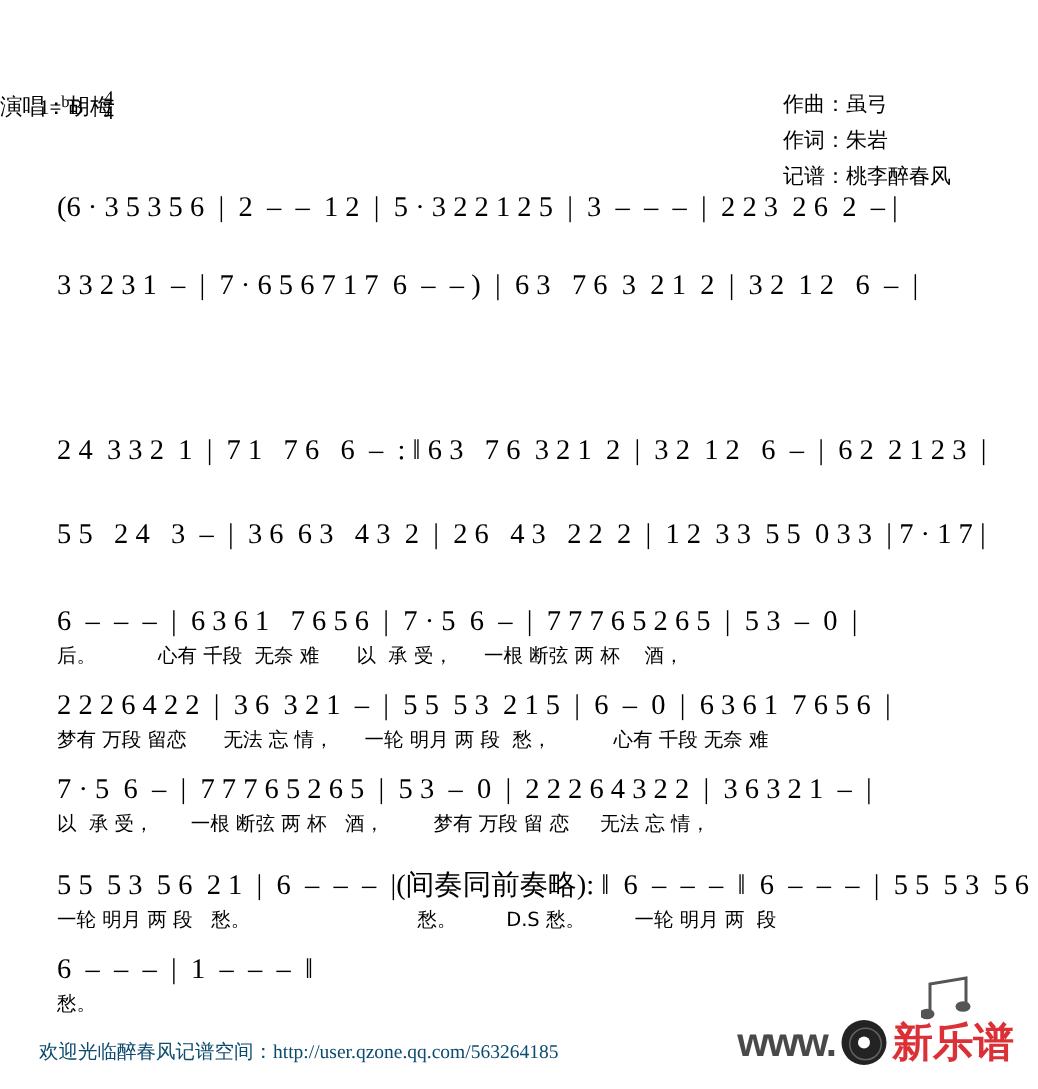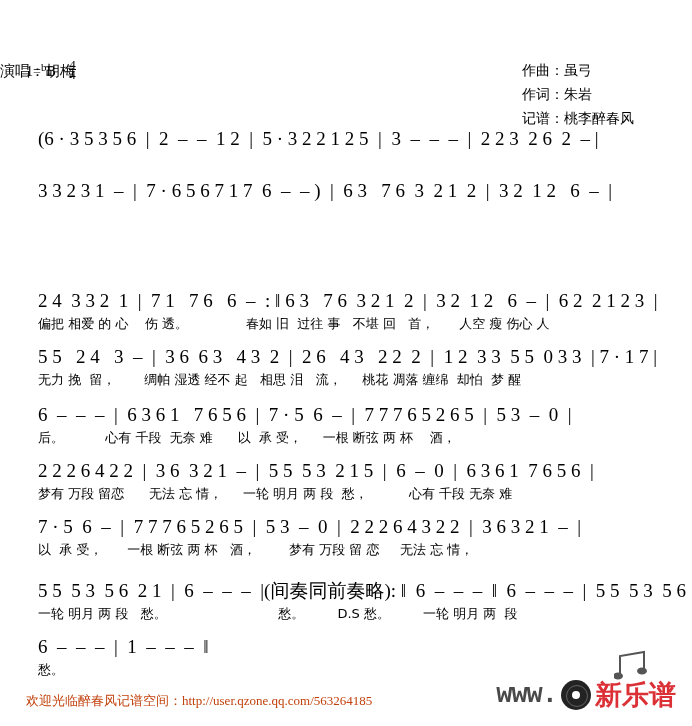--- a/index.html
+++ b/index.html
@@ -76,33 +76,33 @@
     line-height:20px;
     letter-spacing:0px;
   }
 
   
   .footer-text{
     position:absolute;
     left:26px;bottom:16px;
     font-family:"Liberation Serif", serif;
     font-size:13px;
-    color:#c2410c;
+    color:#0c4a6e;
   }
   .watermark{
     position:absolute;
     right:16px;bottom:10px;
     height:42px;
     display:flex;
     align-items:center;
     gap:4px;
     opacity:.92;
   }
   .wm-www{
-    font-family:Liberation Mono, monospace;
+    font-family:Liberation Sans, sans-serif;
     font-weight:bold;
     font-size:27px;
     color:#3a3a3a;
     letter-spacing:-1px;
   }
   .wm-disc{
     width:30px;height:30px;border-radius:50%;
     background:#111;
     position:relative;
     display:inline-block;
@@ -158,26 +158,24 @@
     <div class="lyrics"></div>
   </div>
 
   <div class="line" style="top:178px">
     <div class="notes">3 3 2 3 1  –  |  7 · 6 5 6 7 1 7  6  –  – )  |  6 3   7 6  3  2 1  2  |  3 2  1 2   6  –  |</div>
   </div>
 
 
   <div class="line" style="top:288px">
     <div class="notes">2 4  3 3 2  1  |  7 1   7 6   6  –  : ‖ 6 3   7 6  3 2 1  2  |  3 2  1 2   6  –  |  6 2  2 1 2 3  |</div>
-    <div class="lyrics">偏把 相爱 的 心    伤 透。              春如 旧  过往 事   不堪 回   首，      人空 瘦 伤心 人</div>
   </div>
 
   <div class="line" style="top:344px">
     <div class="notes">5 5   2 4   3  –  |  3 6  6 3   4 3  2  |  2 6   4 3   2 2  2  |  1 2  3 3  5 5  0 3 3  | 7 · 1 7 |</div>
-    <div class="lyrics">无力 挽  留，       绸帕 湿透 经不 起   相思 泪   流，     桃花 凋落 缠绵  却怕  梦 醒</div>
   </div>
 
   <div class="line" style="top:402px">
     <div class="notes">6  –  –  –  |  6 3 6 1   7 6 5 6  |  7 · 5  6  –  |  7 7 7 6 5 2 6 5  |  5 3  –  0  |</div>
     <div class="lyrics">后。          心有 千段  无奈 难      以  承 受，     一根 断弦 两 杯    酒，</div>
   </div>
 
   <div class="line" style="top:458px">
     <div class="notes">2 2 2 6 4 2 2  |  3 6  3 2 1  –  |  5 5  5 3  2 1 5  |  6  –  0  |  6 3 6 1  7 6 5 6  |</div>
     <div class="lyrics">梦有 万段 留恋      无法 忘 情，     一轮 明月 两 段  愁，          心有 千段 无奈 难</div>

